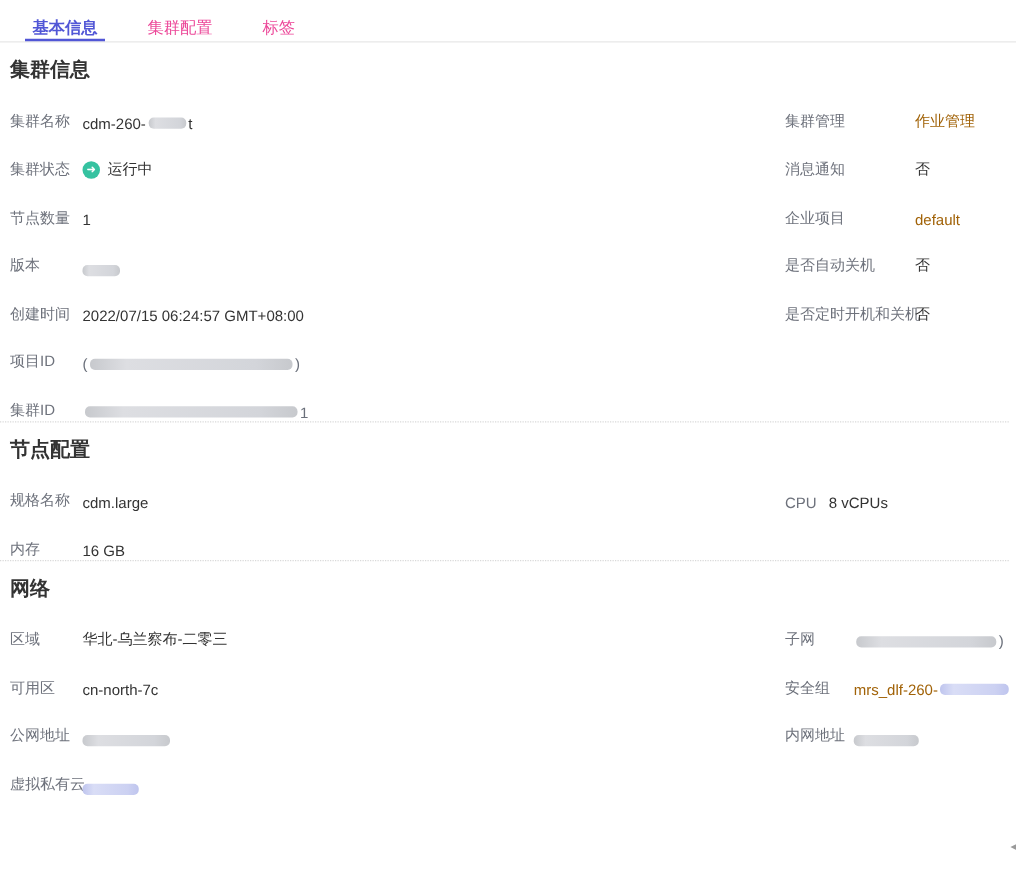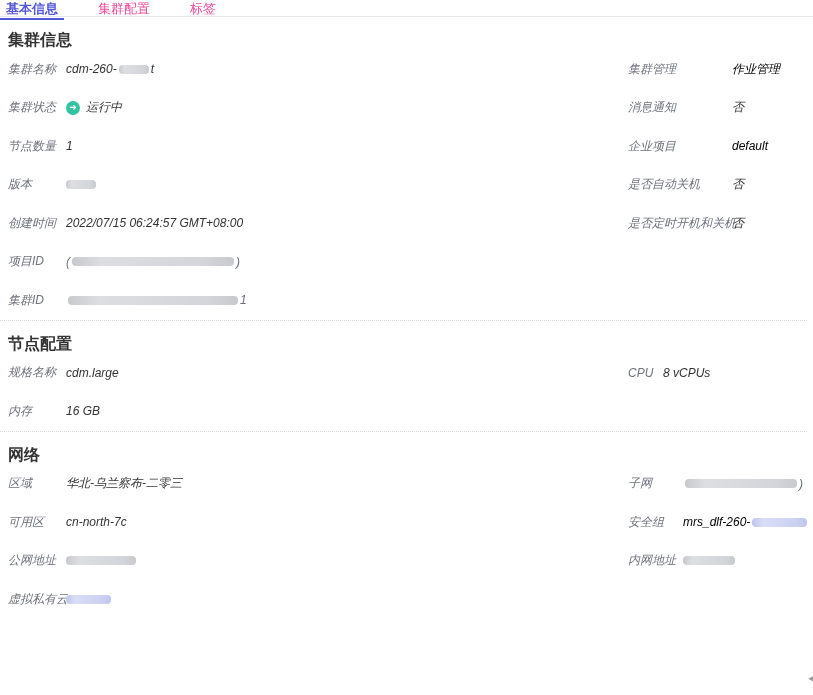--- a/index.html
+++ b/index.html
@@ -1,38 +1,38 @@
 <!DOCTYPE html>
 <html><head>
 <meta charset="utf-8">
 <style>
   * { margin:0; padding:0; box-sizing:border-box; }
   html,body { width:813px; height:695px; background:#fff; overflow:hidden;
     font-family:"Liberation Sans","DejaVu Sans",sans-serif; font-size:12px; color:#333; }
 
   
-  .tabbar { height:17px; border-bottom:1px solid #e8e8e8; padding-left:0; display:flex; align-items:flex-start; }
+  .tabbar { height:34px; border-bottom:1px solid #e8e8e8; padding-left:20px; display:flex; align-items:flex-end; }
   .tab { display:flex; align-items:center; padding:0 6px; margin-right:28px; font-size:13px;
     color:#ec4899; cursor:pointer; border-bottom:2px solid transparent; }
   .tab.active { color:#5156d6; border-bottom-color:#5156d6; font-weight:bold; }
 
   
   .section { padding:13px 0 0 8px; }
   .sec-title { font-size:16px; font-weight:bold; color:#333; line-height:20px; }
   .cols { display:flex; }
   .col-left { width:620px; flex-shrink:0; }
   .col-right { flex:1; }
-  .row { height:38.5px; display:flex; align-items:center;font-style:italic; }
+  .row { height:38.5px; display:flex; align-items:flex-end; }
   .label { color:#6e727c; white-space:nowrap; flex-shrink:0; }
   .col-left .label { width:50px; margin-right:8px; }
   .sec-cluster .col-right .label { width:96px; margin-right:8px; }
   .sec-node .col-right .label { width:27px; margin-right:8px; }
   .sec-net .col-right .label { width:47px; margin-right:8px; }
   .value { color:#333; white-space:nowrap; display:flex; align-items:center; }
-  a.link { color:#000000; text-decoration:none; cursor:pointer; }
+  a.link { color:#a16207; text-decoration:none; cursor:pointer; }
 
   .divider { border-bottom:1px dotted #d9d9d9; margin-right:6px; }
 
   
   .status-ic { width:14px; height:14px; border-radius:50%; background:#35c2a0; color:#fff;
     display:inline-flex; align-items:center; justify-content:center; font-size:9px; line-height:1;
     margin-right:6px; }
 
   
   .bar { display:inline-block; height:9px; border-radius:4px; vertical-align:middle;

